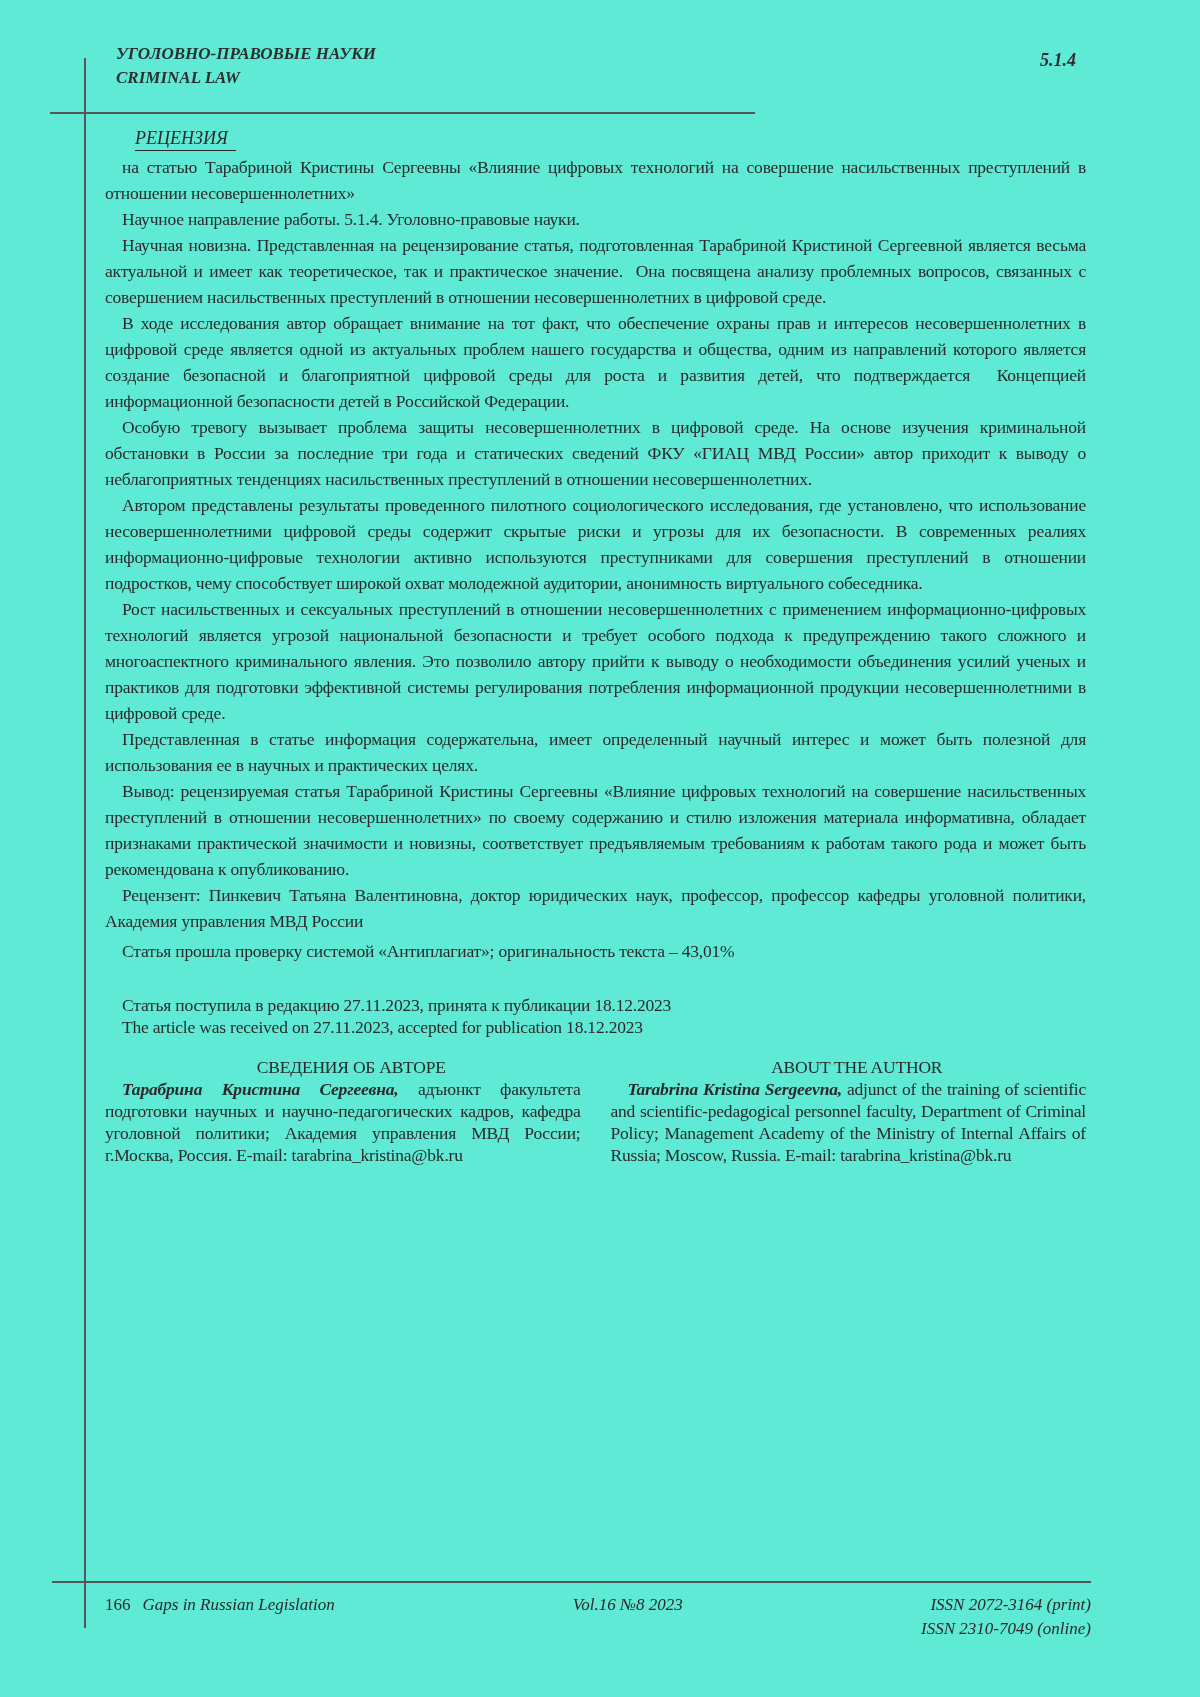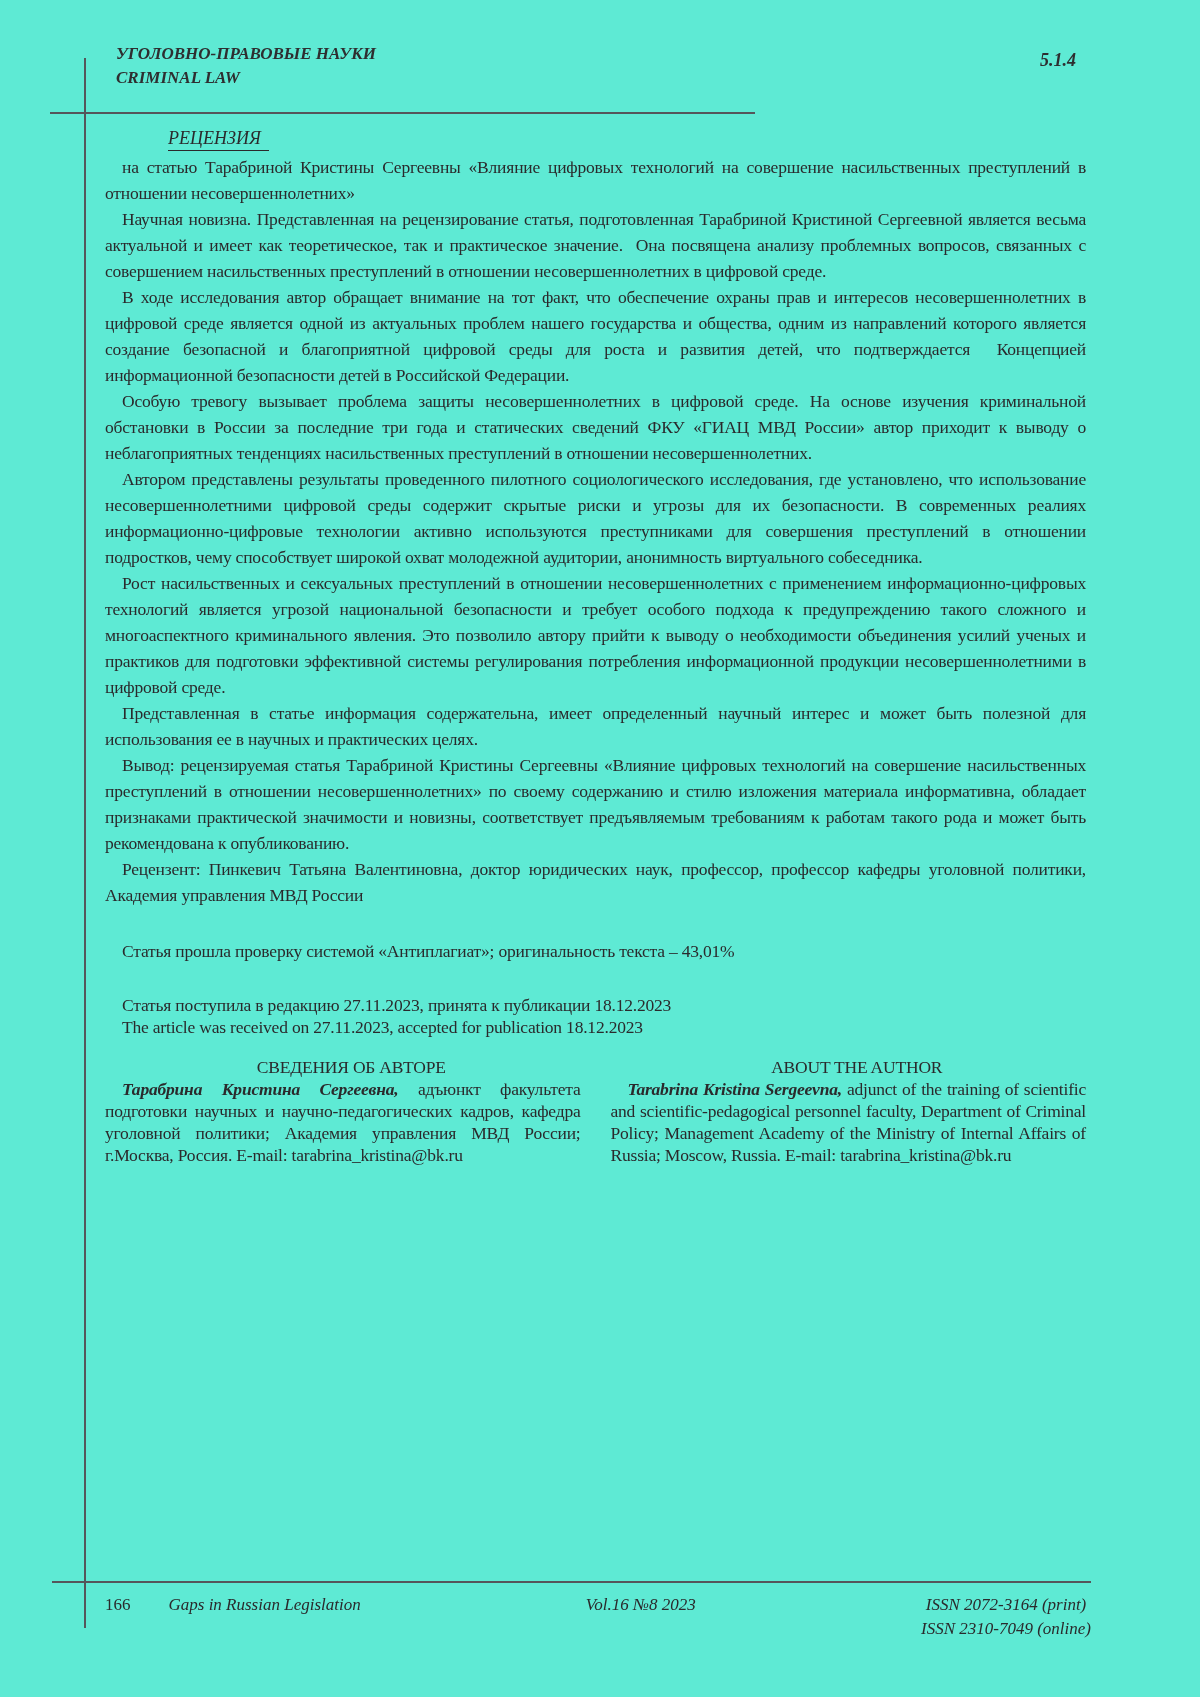--- a/index.html
+++ b/index.html
@@ -13,60 +13,61 @@
   .hrule-bottom{position:absolute;left:52px;top:1581px;width:1039px;height:2px;background:#55565a;}
   
   .hdr{position:absolute;left:116px;top:42px;font-style:italic;font-weight:bold;
        font-size:17px;line-height:24px;color:#2e2e30;}
   .hdr div{margin:0;}
   .code{position:absolute;left:1040px;top:50px;font-style:italic;font-weight:bold;
         font-size:18px;color:#2e2e30;}
   
   .content{position:absolute;left:105px;top:126px;width:981px;}
   .review-title{margin:2px 0 3px 30px;font-size:18px;font-style:italic;}
-  .review-title .u{display:inline-block;border-bottom:1.5px solid #2a2a2c;padding:0 8px 1px 0;margin-left:33px;}
+  .review-title .u{display:inline-block;border-bottom:1.5px solid #2a2a2c;padding:0 8px 1px 0;}
   .body-p{margin:0;font-size:17.5px;line-height:26px;text-align:justify;
           text-indent:17px;letter-spacing:-0.2px;}
   
   .notes{position:absolute;left:105px;top:940px;width:981px;font-size:17.5px;line-height:22px;
          letter-spacing:-0.2px;}
   .notes p{margin:0;text-indent:17px;}
   .p-dates-ru{margin-top:32px !important;}
   .cols{display:flex;gap:30px;margin-top:18px;}
   .col{flex:1;min-width:0;}
   .col-h{margin:0;text-indent:17px;text-align:center;}
   .col-p{margin:0;text-align:justify;text-indent:17px;line-height:22px;}
   .bi{font-weight:bold;font-style:italic;}
   
   .footer{position:absolute;left:105px;top:1593px;width:986px;display:flex;
           justify-content:space-between;align-items:flex-start;
           font-size:17px;line-height:24px;color:#2a2a2c;}
-  .f-left{display:flex;gap:38px;}
+  .f-left{display:flex;gap:12px;}
   .it{font-style:italic;}
-  .f-right{text-align:center;}
+  .f-right{text-align:right;}
 </style>
 </head>
 <body>
 
 <div class="page">
 
   <div class="vrule"></div>
 
   <div class="hdr">
     <div>УГОЛОВНО-ПРАВОВЫЕ НАУКИ</div>
     <div>CRIMINAL LAW</div>
   </div>
   <div class="code">5.1.4</div>
 
   <div class="hrule-top"></div>
 
   <div class="content">
     <p class="review-title"><span class="u">РЕЦЕНЗИЯ</span></p>
     <div id="paragraphs">
         <p class="body-p">на статью Тарабриной Кристины Сергеевны «Влияние цифровых технологий на совершение насильственных преступлений в отношении несовершеннолетних»</p>
+        <p class="body-p">Научное направление работы. 5.1.4. Уголовно-правовые науки.</p>
         <p class="body-p">Научная новизна. Представленная на рецензирование статья, подготовленная Тарабриной Кристиной Сергеевной является весьма актуальной и имеет как теоретическое, так и практическое значение.&nbsp; Она посвящена анализу проблемных вопросов, связанных с совершением насильственных преступлений в отношении несовершеннолетних в цифровой среде.</p>
         <p class="body-p">В ходе исследования автор обращает внимание на тот факт, что обеспечение охраны прав и интересов несовершеннолетних в цифровой среде является одной из актуальных проблем нашего государства и общества, одним из направлений которого является создание безопасной и благоприятной цифровой среды для роста и развития детей, что подтверждается&nbsp; Концепцией информационной безопасности детей в Российской Федерации.</p>
         <p class="body-p">Особую тревогу вызывает проблема защиты несовершеннолетних в цифровой среде. На основе изучения криминальной обстановки в России за последние три года и статических сведений ФКУ «ГИАЦ МВД России» автор приходит к выводу о неблагоприятных тенденциях насильственных преступлений в отношении несовершеннолетних.</p>
         <p class="body-p">Автором представлены результаты проведенного пилотного социологического исследования, где установлено, что использование несовершеннолетними цифровой среды содержит скрытые риски и угрозы для их безопасности. В современных реалиях информационно-цифровые технологии активно используются преступниками для совершения преступлений в отношении подростков, чему способствует широкой охват молодежной аудитории, анонимность виртуального собеседника.</p>
         <p class="body-p">Рост насильственных и сексуальных преступлений в отношении несовершеннолетних с применением информационно-цифровых технологий является угрозой национальной безопасности и требует особого подхода к предупреждению такого сложного и многоаспектного криминального явления. Это позволило автору прийти к выводу о необходимости объединения усилий ученых и практиков для подготовки эффективной системы регулирования потребления информационной продукции несовершеннолетними в цифровой среде.</p>
         <p class="body-p">Представленная в статье информация содержательна, имеет определенный научный интерес и может быть полезной для использования ее в научных и практических целях.</p>
         <p class="body-p">Вывод: рецензируемая статья Тарабриной Кристины Сергеевны «Влияние цифровых технологий на совершение насильственных преступлений в отношении несовершеннолетних» по своему содержанию и стилю изложения материала информативна, обладает признаками практической значимости и новизны, соответствует предъявляемым требованиям к работам такого рода и может быть рекомендована к опубликованию.</p>
         <p class="body-p">Рецензент: Пинкевич Татьяна Валентиновна, доктор юридических наук, профессор, профессор кафедры уголовной политики, Академия управления МВД России</p>
       </div>
   </div>

